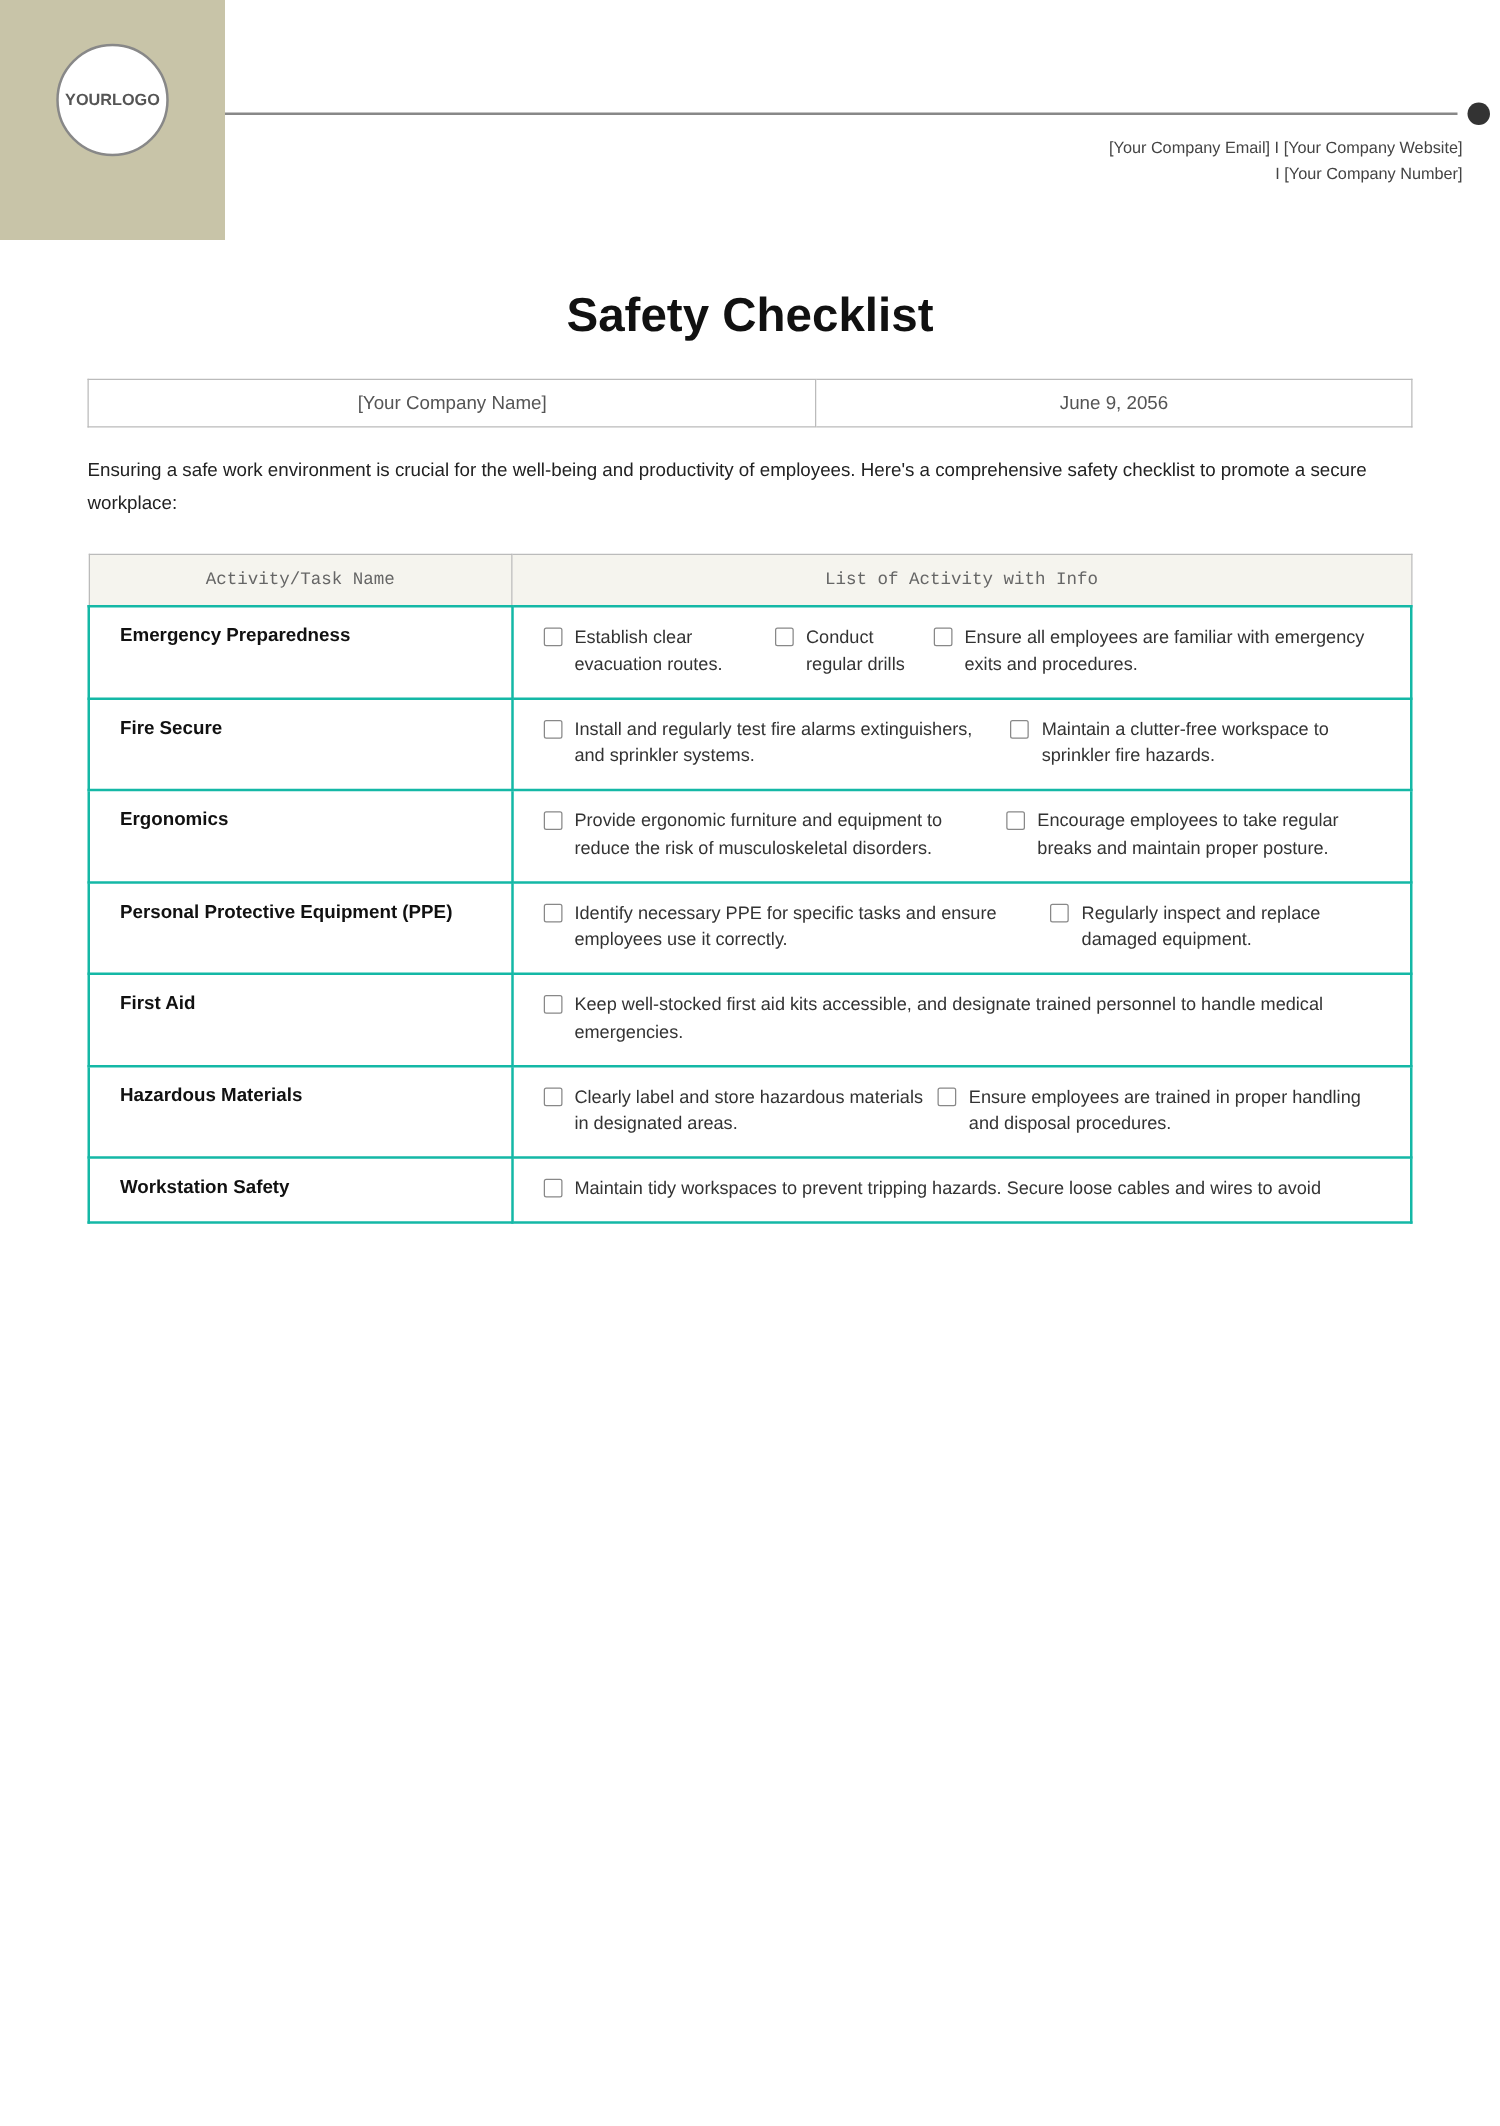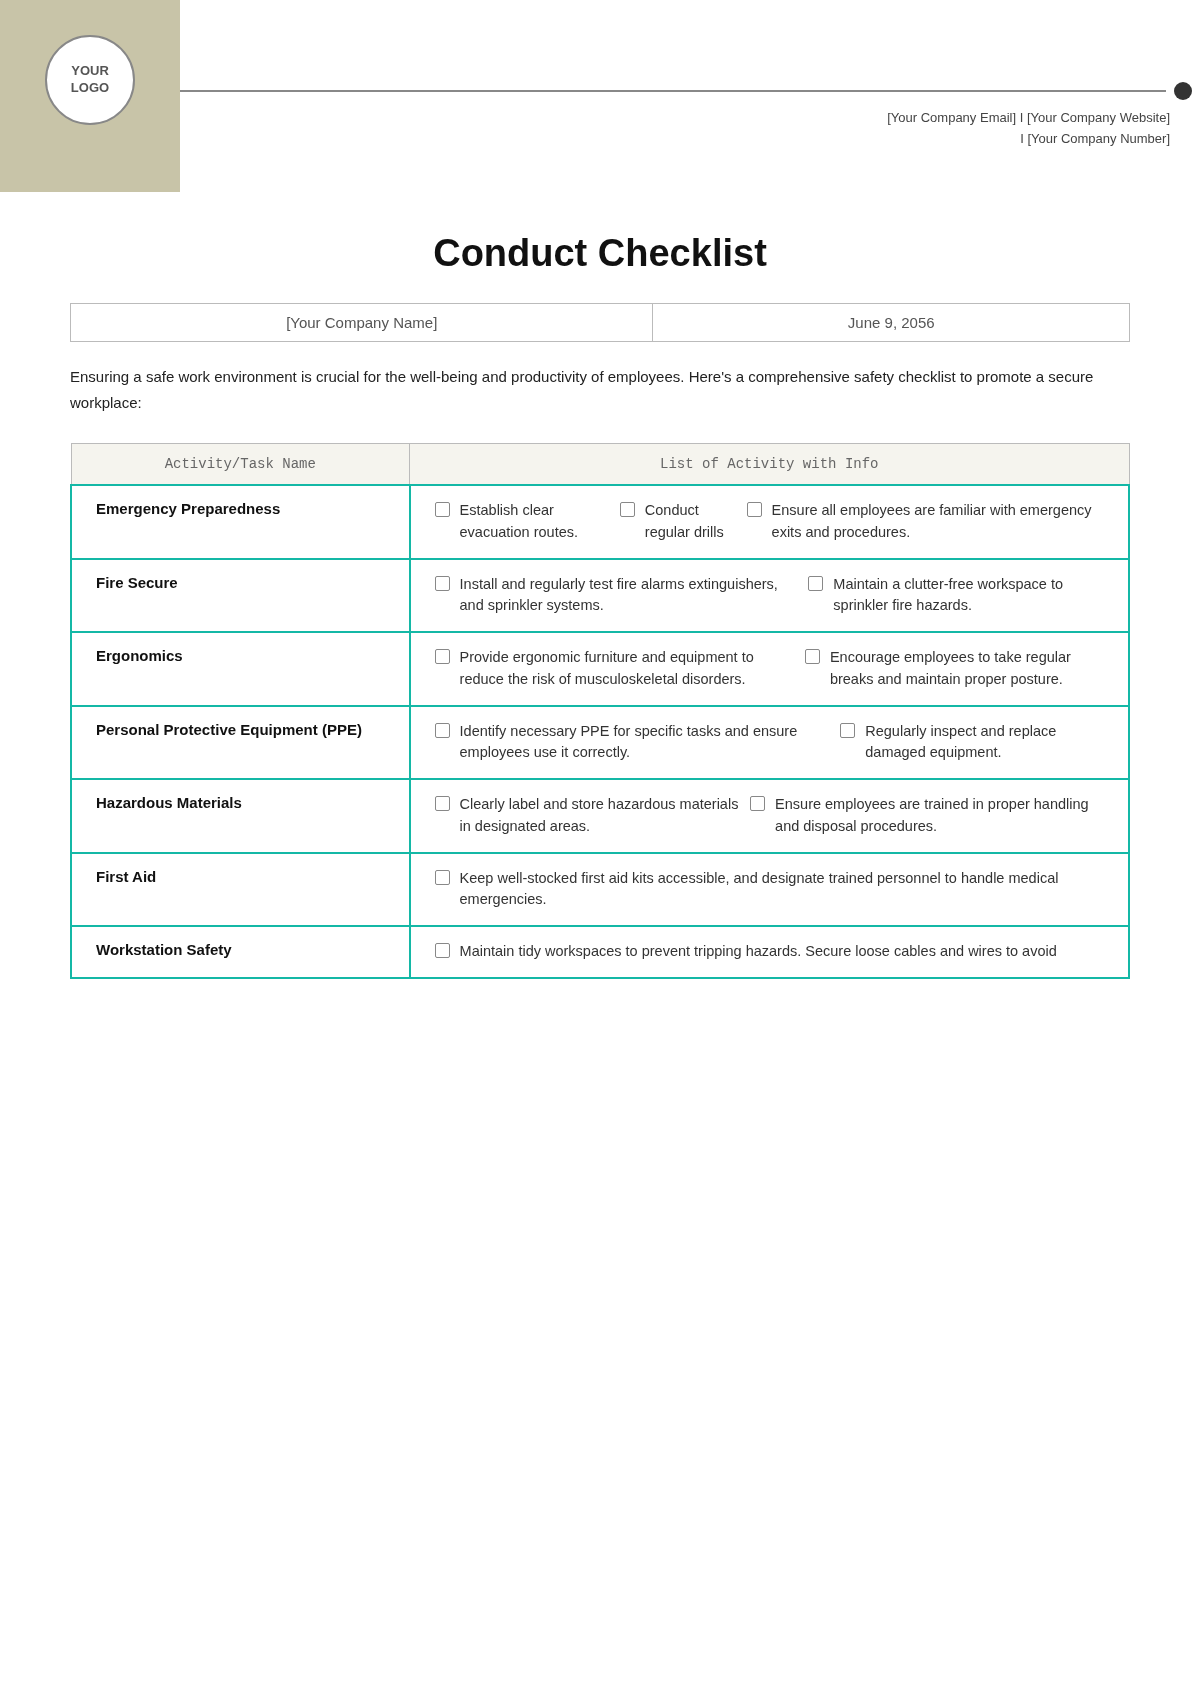--- a/index.html
+++ b/index.html
@@ -29,21 +29,20 @@
       flex-shrink: 0;
     }
 
     .logo-circle {
       width: 90px;
       height: 90px;
       border-radius: 50%;
       border: 2px solid #888;
       background: #fff;
       display: flex;
-      flex-direction: column;
       align-items: center;
       justify-content: center;
       font-size: 13px;
       color: #555;
       font-family: Arial, sans-serif;
       font-weight: bold;
       line-height: 1.3;
     }
 
     .header-right {
@@ -223,21 +222,21 @@
     <div class="header-contact">
       <div>[Your Company Email] I [Your Company Website]</div>
       <div>I [Your Company Number]</div>
     </div>
   </div>
 </div>
 <div class="tan-strip"></div>
 
 <div class="main">
 
-  <h1 class="page-title">Conduct Checklist</h1>
+  <h1 class="page-title">Safety Checklist</h1>
 
   <table class="info-table">
     <tbody>
         <tr>
       <td>[Your Company Name]</td>
       <td>June 9, 2056</td>
     </tr>
   </tbody>
     </table>
 
@@ -309,41 +308,41 @@
                 <span class="item-text">Identify necessary PPE for specific tasks and ensure employees use it correctly.</span>
               </div>
               <div class="checklist-item">
                 <div class="checkbox"></div>
                 <span class="item-text">Regularly inspect and replace damaged equipment.</span>
               </div>
             </div>
           </td>
         </tr>
         <tr>
+          <td><span class="category-name">First Aid</span></td>
+          <td>
+            <div class="checklist-items">
+              <div class="checklist-item">
+                <div class="checkbox"></div>
+                <span class="item-text">Keep well-stocked first aid kits accessible, and designate trained personnel to handle medical emergencies.</span>
+              </div>
+            </div>
+          </td>
+        </tr>
+        <tr>
           <td><span class="category-name">Hazardous Materials</span></td>
           <td>
             <div class="checklist-items">
               <div class="checklist-item">
                 <div class="checkbox"></div>
                 <span class="item-text">Clearly label and store hazardous materials in designated areas.</span>
               </div>
               <div class="checklist-item">
                 <div class="checkbox"></div>
                 <span class="item-text">Ensure employees are trained in proper handling and disposal procedures.</span>
-              </div>
-            </div>
-          </td>
-        </tr>
-        <tr>
-          <td><span class="category-name">First Aid</span></td>
-          <td>
-            <div class="checklist-items">
-              <div class="checklist-item">
-                <div class="checkbox"></div>
-                <span class="item-text">Keep well-stocked first aid kits accessible, and designate trained personnel to handle medical emergencies.</span>
               </div>
             </div>
           </td>
         </tr>
         <tr>
           <td><span class="category-name">Workstation Safety</span></td>
           <td>
             <div class="checklist-items">
               <div class="checklist-item">
                 <div class="checkbox"></div>

